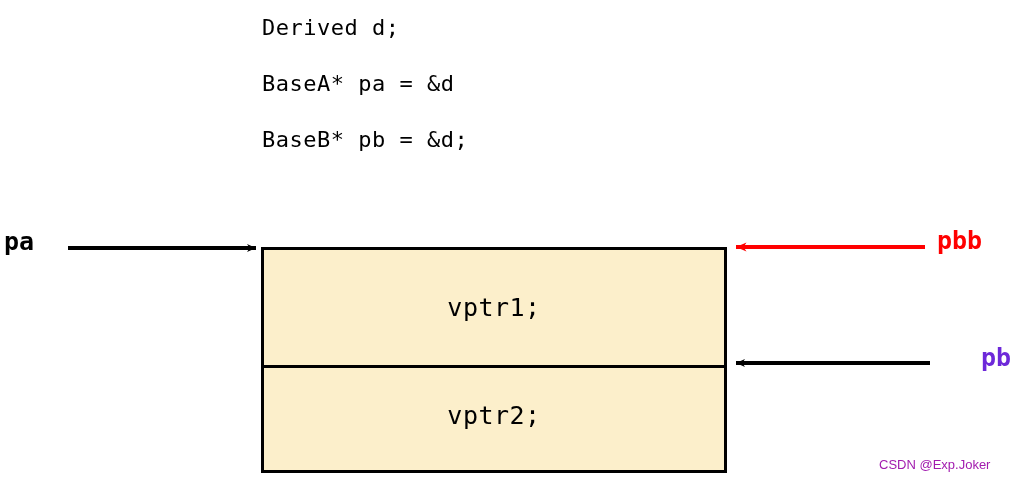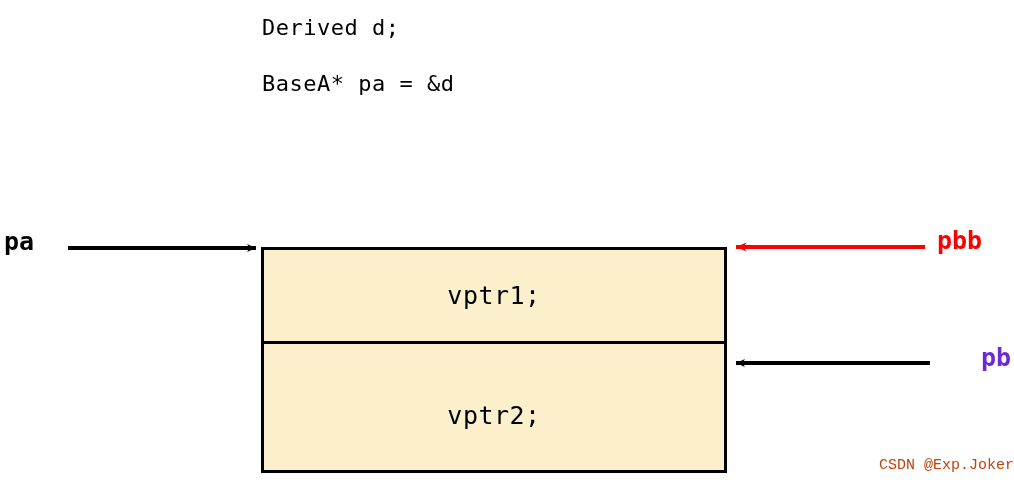--- a/index.html
+++ b/index.html
@@ -49,21 +49,21 @@
     position: absolute;
     left: 0;
     width: 100%;
     box-sizing: border-box;
     display: flex;
     align-items: center;
     justify-content: center;
   }
   .obj-cell-top {
     top: 0;
-    height: 94px;
+    height: 118px;
     border-bottom: 3px solid #000000;
   }
   .obj-cell-bottom {
     top: 111px;
     height: 109px;
     border-radius: 8px;
   }
   .cell-label {
     font-family: "DejaVu Sans Mono", monospace;
     font-size: 25px;
@@ -106,34 +106,35 @@
     width: 1014px;
     height: 484px;
     pointer-events: none;
   }
 
   
   .watermark {
     position: absolute;
     left: 879px;
     top: 457px;
-    font-family: Liberation Mono, monospace;
-    font-size: 15px;
-    color: #c2410c;
+    font-family: Liberation Sans, sans-serif;
+    font-size: 13px;
+    color: #a21caf;
     white-space: pre;
   }
 </style>
 </head>
 <body>
 
 <div id="canvas">
 
   <div class="code-block">
     <div class="code-line">Derived d;</div>
     <div class="code-line">BaseA* pa = &amp;d</div>
+    <div class="code-line">BaseB* pb = &amp;d;</div>
   </div>
 
   <div class="obj-box">
     <div class="obj-cell obj-cell-top">
       <span class="cell-label">vptr1;</span>
     </div>
     <div class="obj-cell obj-cell-bottom">
       <span class="cell-label">vptr2;</span>
     </div>
   </div>

